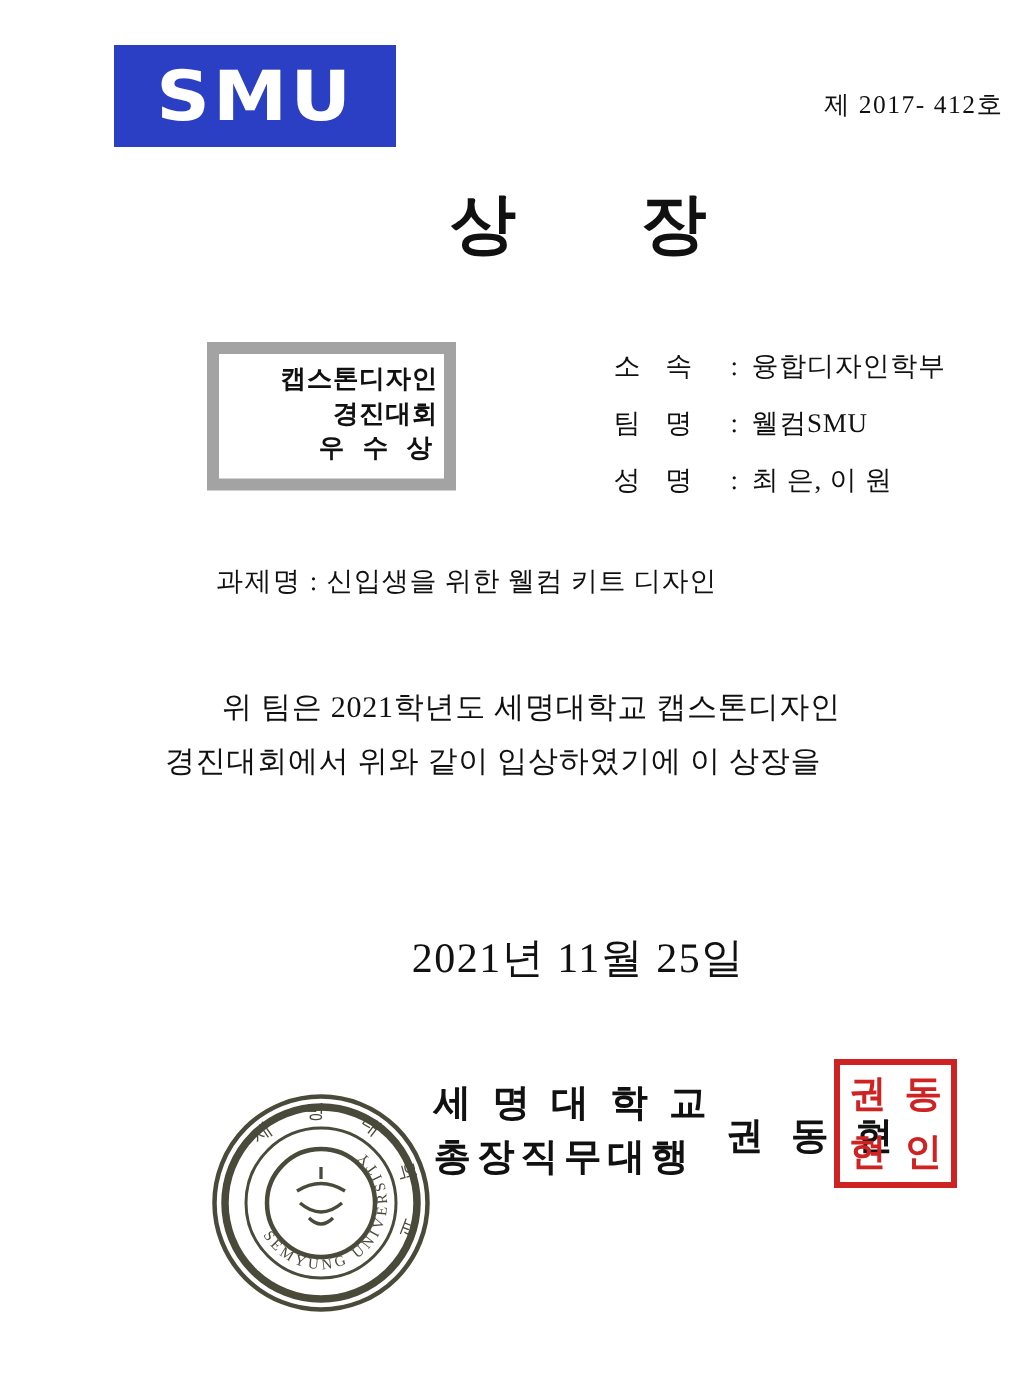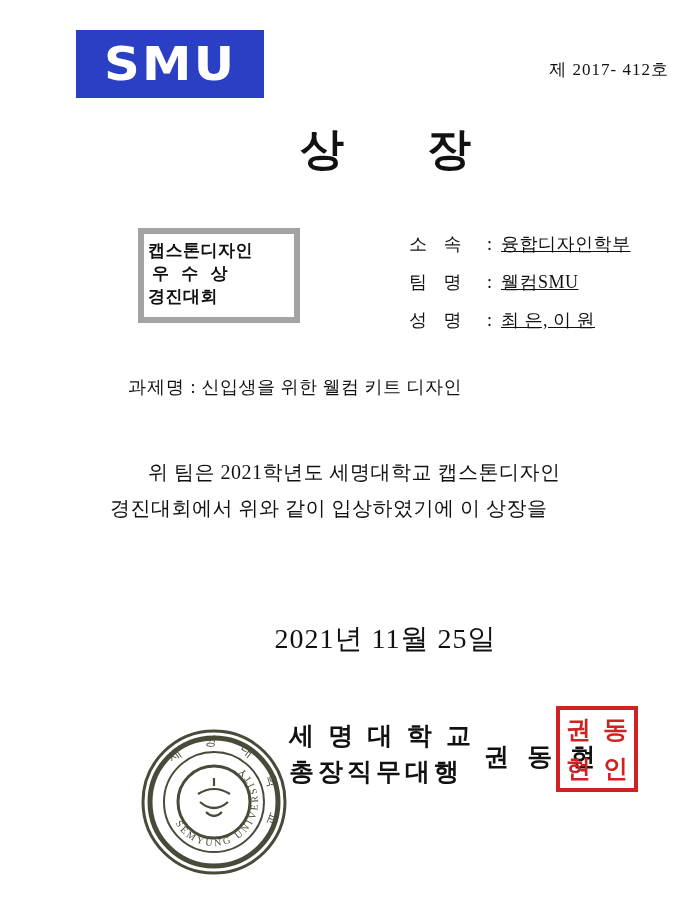--- a/index.html
+++ b/index.html
@@ -69,23 +69,23 @@
     text-indent: 36px;
     color: #111;
   }
 
   
   .award-box {
     position: absolute;
     left: 94px;
     top: 228px;
     width: 142px;
-    border: 6px solid #a3a3a3;
+    border: 8px solid #a3a3a3;
     padding: 6px 4px 8px 4px;
-    text-align: left;
+    text-align: right;
     background: #fff;
   }
   .award-line {
     font-size: 17px;
     font-weight: bold;
     line-height: 1.35;
     letter-spacing: 0.5px;
   }
   .award-line.spaced {
     letter-spacing: 4px;
@@ -107,27 +107,26 @@
   .field-label {
     width: 78px;
     letter-spacing: 6px;
     font-weight: normal;
   }
   .field-colon {
     width: 14px;
   }
   .field-value {
     letter-spacing: 0.5px;
-    text-decoration: underline;
   }
 
   
   .project {
     position: absolute;
-    left: 84px;
+    left: 100px;
     top: 375px;
     font-size: 18px;
     letter-spacing: 0.5px;
   }
   .project .proj-label {
     letter-spacing: 1px;
   }
 
   
   .body-text {
@@ -219,22 +218,22 @@
   <div class="logo-box">
     <span class="logo-text">SMU</span>
   </div>
 
   <div class="doc-number">제 2017- 412호</div>
 
   <div class="title">상 장</div>
 
   <div class="award-box">
     <div class="award-line">캡스톤디자인</div>
+    <div class="award-line">경진대회</div>
     <div class="award-line spaced">우 수 상</div>
-    <div class="award-line">경진대회</div>
   </div>
 
   <div class="fields">
     <div class="field-row">
       <span class="field-label">소 속</span>
       <span class="field-colon">:</span>
       <span class="field-value">융합디자인학부</span>
     </div>
     <div class="field-row">
       <span class="field-label">팀 명</span>

